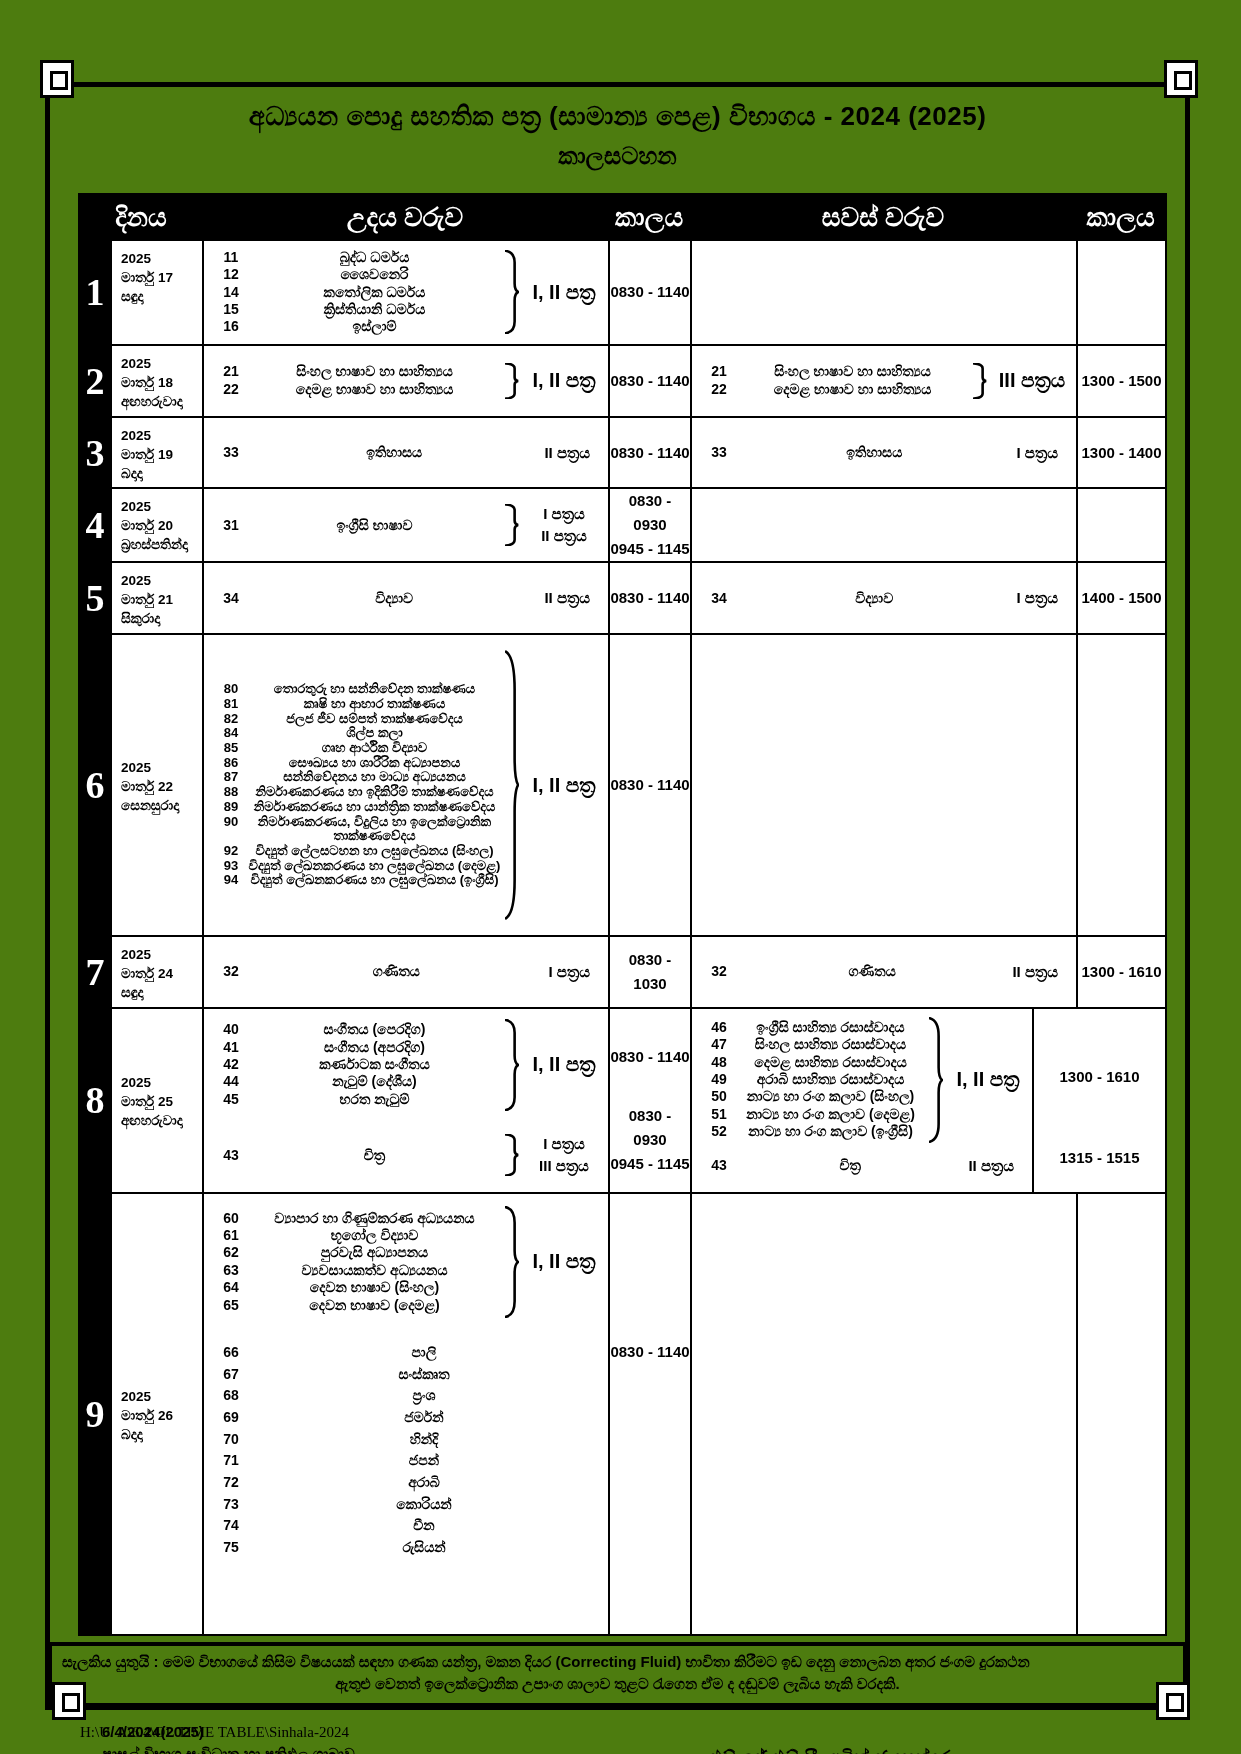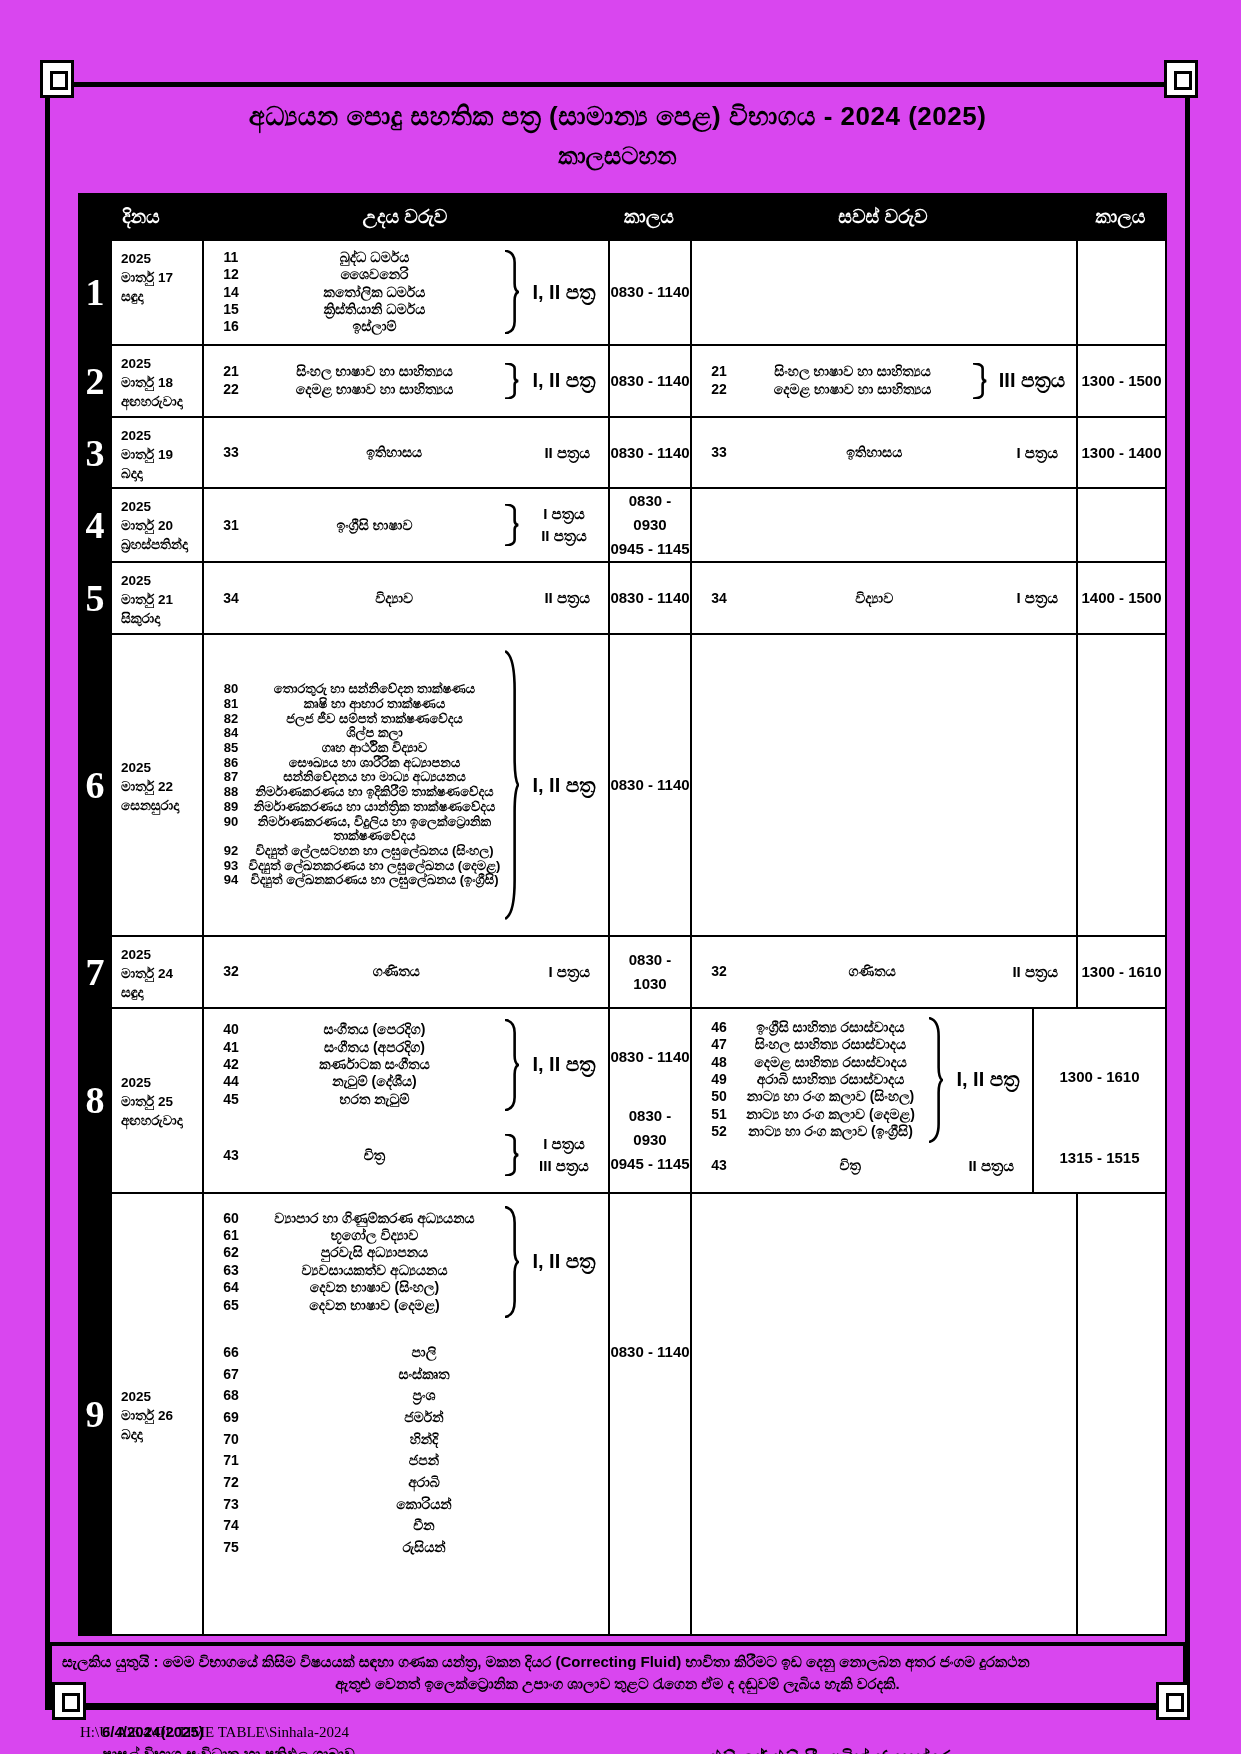--- a/index.html
+++ b/index.html
@@ -1,28 +1,28 @@
 <!DOCTYPE html>
 <html><head>
 <meta charset="utf-8">
 <style>
   html,body{margin:0;padding:0;background:#fff;}
-  .page{position:relative;width:1241px;height:1754px;background:#d946ef;color:#000;
+  .page{position:relative;width:1241px;height:1754px;background:#4d7c0f;color:#000;
         font-family:"Liberation Sans","DejaVu Sans",sans-serif;font-weight:700;overflow:hidden;}
   
   .frame{position:absolute;left:45px;top:82px;width:1145px;height:1628px;border:5px solid #000;box-sizing:border-box;}
   .orn{position:absolute;width:34px;height:38px;border:3px solid #000;background:#fff;z-index:5;box-sizing:border-box;}
   .orn::before{content:"";position:absolute;left:7px;top:8px;width:12px;height:13px;border:3px solid #000;}
   
   .titlebox{height:92px;text-align:center;padding-top:14px;box-sizing:content-box;}
   .t1{font-size:26px;letter-spacing:.5px;}
   .t2{font-size:24px;margin-top:10px;}
   
   .ttable{margin-left:28px;width:1085px;border:2px solid #000;background:#fff;box-sizing:content-box;}
-  .thead{display:flex;background:#000;color:#fff;height:44px;align-items:center;font-size:19px;}
+  .thead{display:flex;background:#000;color:#fff;height:44px;align-items:center;font-size:26px;}
   .thead .hc{text-align:center;}
   .hc.w-day{width:122px;}
   .hc.w-ms{width:406px;}
   .hc.w-t1{width:82px;}
   .hc.w-es{width:386px;}
   .hc.w-t2{flex:1;}
   .trow{display:flex;border-top:2px solid #000;align-items:stretch;}
   .cell{border-left:2px solid #000;box-sizing:border-box;}
   .cell:first-child{border-left:none;}
   .cnum{width:30px;background:#000;color:#fff;display:flex;align-items:center;justify-content:center;

